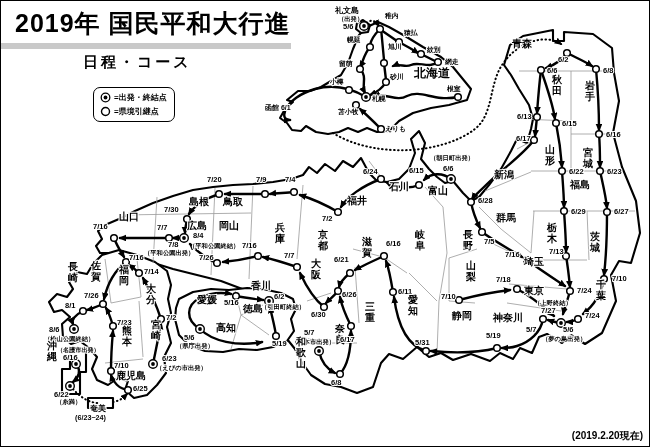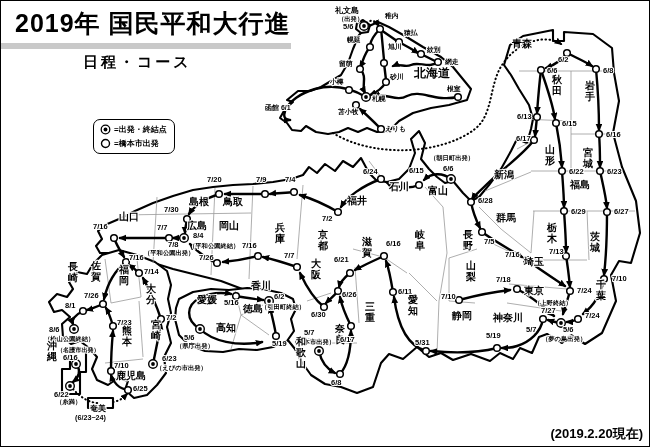--- a/index.html
+++ b/index.html
@@ -3,23 +3,23 @@
 <meta charset="utf-8">
 <style>
   html,body{margin:0;padding:0;background:#fff;}
   .page{position:relative;width:650px;height:447px;background:#fff;border:1px solid #000;
         box-sizing:border-box;font-family:"Liberation Sans",sans-serif;overflow:hidden;}
   .hdr-title{position:absolute;left:14px;top:6px;font-size:25px;font-weight:800;
              letter-spacing:1px;color:#000;white-space:nowrap;}
   .hdr-bar{position:absolute;left:0;top:42px;width:290px;height:6px;background:#c9c9c9;}
   .hdr-sub{position:absolute;left:82px;top:52px;font-size:15px;font-weight:700;letter-spacing:3px;}
   .legend{position:absolute;left:92px;top:86px;border:1.6px solid #000;border-radius:7px;
-          padding:4px 7px 4px 6px;display:flex;flex-direction:column;gap:3px;background:#fff;z-index:5;margin-top:32px;}
+          padding:4px 7px 4px 6px;display:flex;flex-direction:column;gap:3px;background:#fff;z-index:5;}
   .lg-row{display:flex;align-items:center;gap:3px;font-size:8px;font-weight:700;white-space:nowrap;}
-  .footer{position:absolute;right:6px;bottom:3px;font-size:13px;font-weight:600;}
+  .footer{position:absolute;right:6px;bottom:3px;font-size:10px;font-weight:600;}
   svg.map{position:absolute;left:0;top:0;}
   .coast{fill:#fff;stroke:#000;stroke-width:2.1;stroke-linejoin:round;}
   .pb{fill:none;stroke:#999;stroke-width:0.8;}
   .rt{fill:none;stroke:#000;stroke-width:2.4;stroke-linecap:round;}
   .rt.dash{stroke-width:2;stroke-dasharray:0.6 3.4;}
   .nR{fill:#fff;stroke:#000;stroke-width:1.5;}
   .nS{fill:#fff;stroke:#000;stroke-width:1.4;}
   .nSi{fill:#000;}
   text.lbl{font-family:"Liberation Sans",sans-serif;font-weight:700;fill:#000;
            paint-order:stroke;stroke:#fff;stroke-width:2.2px;stroke-linejoin:round;}
@@ -37,21 +37,21 @@
       <svg width="11" height="11">
         <circle cx="5.5" cy="5.5" r="4.3" fill="#fff" stroke="#000" stroke-width="1.3"></circle>
         <circle cx="5.5" cy="5.5" r="1.9" fill="#000"></circle>
       </svg>
       <span>=出発・終結点</span>
     </div>
     <div class="lg-row">
       <svg width="11" height="11">
         <circle cx="5.5" cy="5.5" r="4" fill="#fff" stroke="#000" stroke-width="1.4"></circle>
       </svg>
-      <span>=橋本市出発</span>
+      <span>=県境引継点</span>
     </div>
   </div>
 
   <svg class="map" width="650" height="447" viewBox="0 0 650 447">
     <defs>
       <marker id="ah" markerUnits="userSpaceOnUse" markerWidth="9" markerHeight="9" viewBox="0 0 8 8" refX="5.5" refY="3" orient="auto">
         <path d="M0,0 L7,3 L0,6 Z" fill="#000"></path>
       </marker>
     </defs>
   <path d="M503,64 L509,44 L522,35 L552,29 L552,40 L563,40 L563,31 L592,33 L611,47 L613,72 L618,100 L612,132 L621,166 L635,200 L639,232 L630,262 L618,260 L610,274 L615,300 L601,332 L584,343 L570,334 L561,342 L546,333 L538,336 L531,352 L519,347 L512,358 L499,352 L489,360 L470,353 L452,359 L440,352 L428,356 L416,346 L402,358 L388,353 L380,362 L372,386 L356,392 L340,386 L324,383 L310,374 L300,360 L294,348 L286,338 L280,326 L272,318 L264,308 L252,292 L236,286 L220,280 L204,276 L188,272 L172,268 L156,263 L140,257 L124,253 L110,252 L99,252 L95,245 L101,238 L97,230 L104,224 L118,218 L134,210 L152,202 L172,195 L192,189 L212,186 L232,184 L252,183 L272,181 L290,178 L302,174 L308,166 L316,172 L324,163 L334,170 L342,160 L352,166 L360,157 L368,172 L376,180 L386,181 L398,178 L408,168 L414,152 L410,138 L418,130 L424,142 L420,158 L428,168 L436,176 L444,182 L452,180 L462,192 L470,200 L478,196 L488,184 L500,168 L510,150 L516,138 L526,142 L530,128 L532,118 L528,104 L518,88 L510,74 Z" class="coast"></path>

